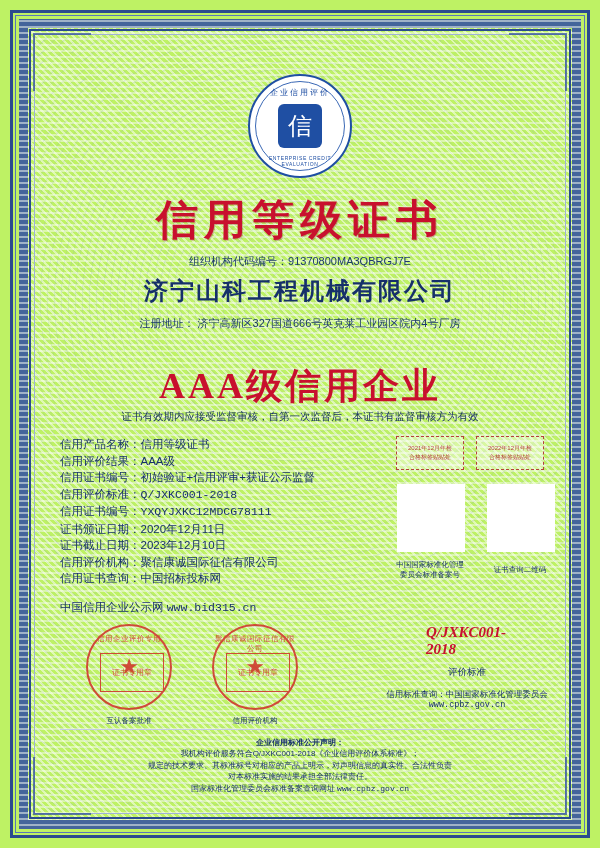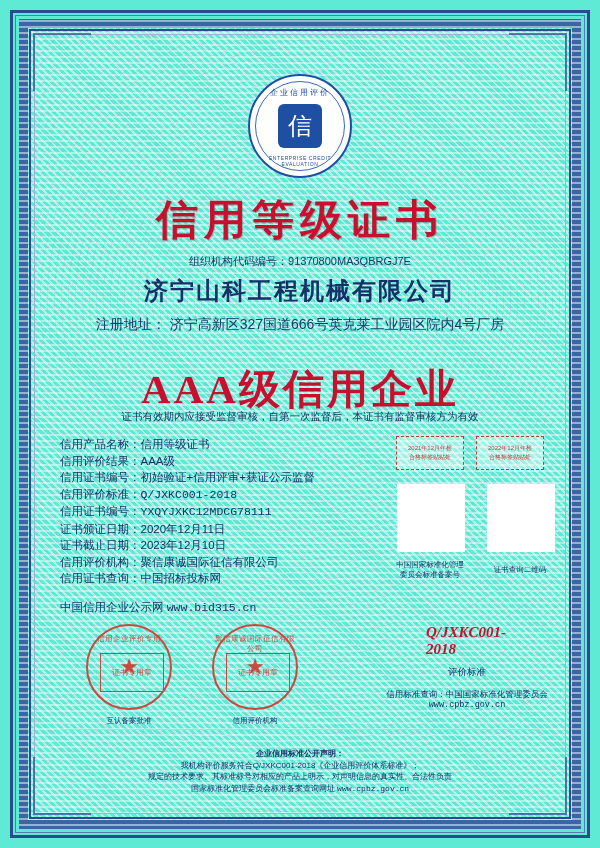--- a/index.html
+++ b/index.html
@@ -10,21 +10,21 @@
   body {
     width: 600px;
     height: 848px;
     font-family: "Liberation Sans", sans-serif;
     overflow: hidden;
   }
   .cert {
     position: relative;
     width: 600px;
     height: 848px;
-    background: #5eead4;
+    background: #bef264;
     box-sizing: border-box;
   }
   
   .border-outer {
     position: absolute;
     left: 10px; top: 10px; right: 10px; bottom: 10px;
     border: 3px solid #2b4b8f;
     box-sizing: border-box;
   }
   .border-outer2 {
@@ -169,40 +169,40 @@
     font-weight: bold;
     font-size: 24px;
     letter-spacing: 2px;
     color: #16306a;
   }
   .address {
     position: absolute;
     top: 272px;
     width: 100%;
     text-align: center;
-    font-size: 14px;
+    font-size: 11px;
     color: #1b3a6b;
   }
   .statement {
     position: absolute;
     top: 298px;
     width: 100%;
     text-align: center;
     font-size: 11.5px;
     color: #15305f;
     font-weight: bold;
   }
   .grade {
     position: absolute;
     top: 318px;
     width: 100%;
     text-align: center;
     font-family: "Liberation Serif", serif;
     font-weight: bold;
-    font-size: 41px;
+    font-size: 36px;
     letter-spacing: 3px;
     color: #c8102e;
   }
   .validity {
     position: absolute;
     top: 366px;
     width: 100%;
     text-align: center;
     font-size: 10.5px;
     color: #15305f;
@@ -471,20 +471,21 @@
       <div>信用标准查询：中国国家标准化管理委员会</div>
       <div class="url">www.cpbz.gov.cn</div>
     </div>
 
     <div class="divider-line"></div>
 
     <div class="footer">
       <div class="f-title">企业信用标准公开声明：</div>
       <div>我机构评价服务符合Q/JXKC001-2018《企业信用评价体系标准》；</div>
       <div>规定的技术要求、其标准标号对相应的产品上明示，对声明信息的真实性、合法性负责</div>
+      <div>对本标准实施的结果承担全部法律责任。</div>
       <div>
         <span>国家标准化管理委员会标准备案查询网址</span>
         <span class="f-url">www.cpbz.gov.cn</span>
       </div>
     </div>
 
   </div>
 </div>
 
 </body></html>

